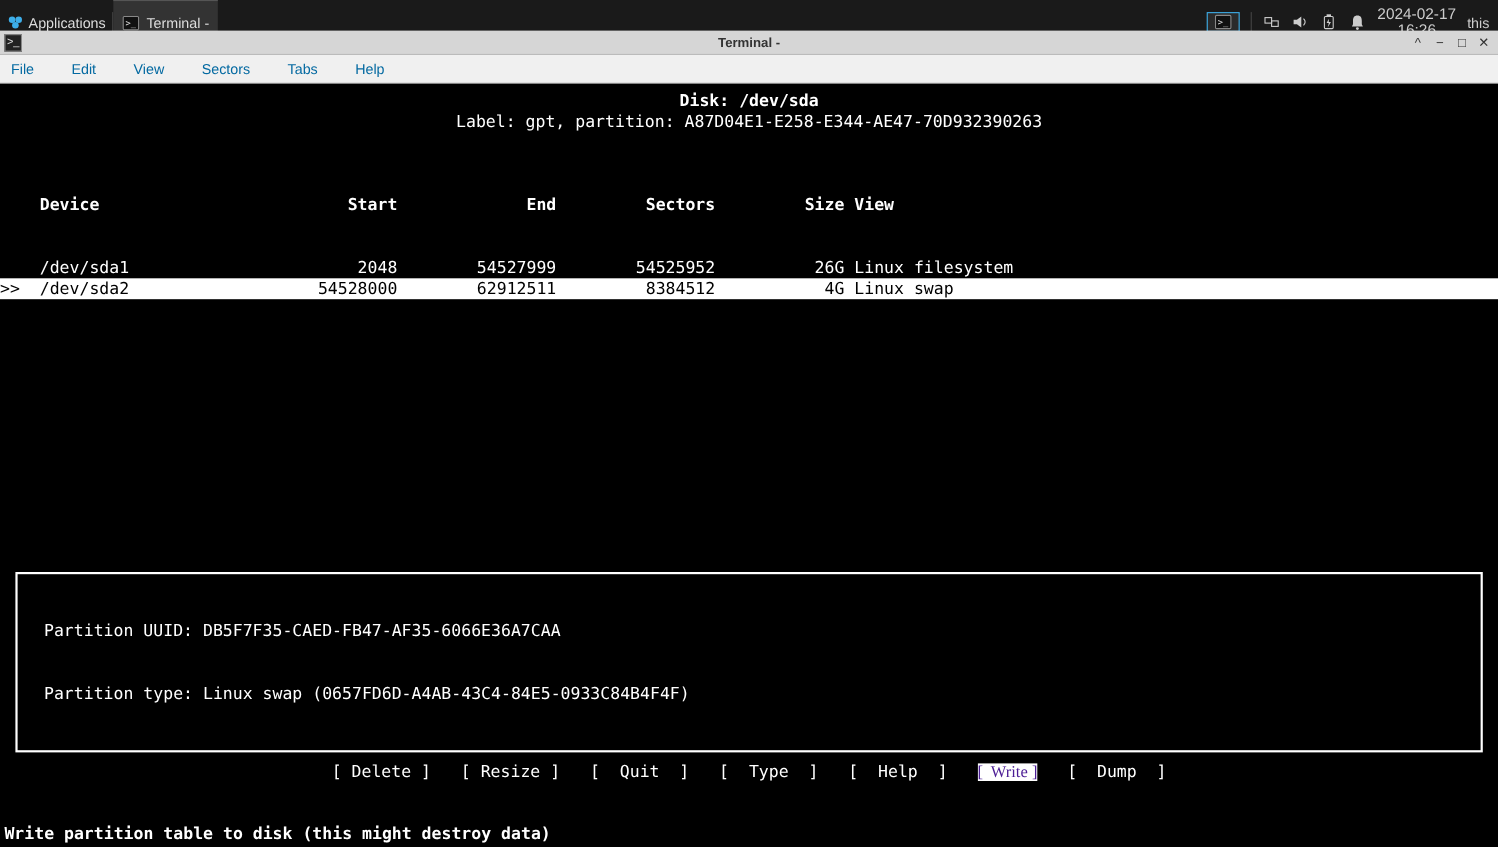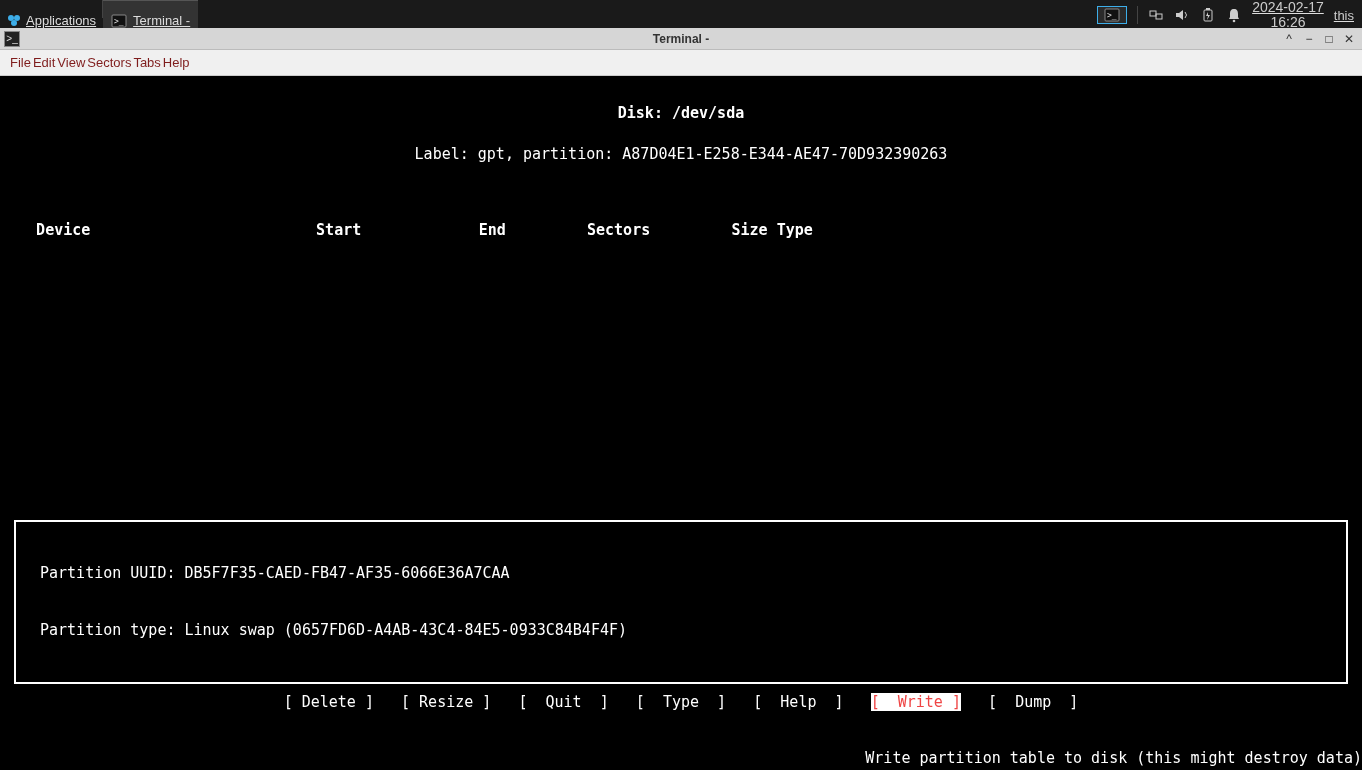--- a/index.html
+++ b/index.html
@@ -8,24 +8,23 @@
   height: 770px;
   background: #000;
   font-family: sans-serif;
   overflow: hidden;
   position: relative;
 }
 .top-panel {
   height: 40px;
   background: #1a1a1a;
   display: flex;
-  align-items: flex-start;
+  align-items: center;
   color: #ddd;
   font-size: 13px;
-  text-decoration: underline;
 }
 .top-panel .apps { display: flex; align-items: center; gap: 4px; padding: 0 6px; height: 100%; }
 .top-panel .apps .logo { width: 16px; height: 16px; display:flex; align-items:center; justify-content:center; color:#3daee9; font-size:14px;}
 .top-panel .taskbar-item { display: flex; align-items: center; gap: 6px; padding: 0 8px; height: 100%; background: #333; border-top:1px solid #555;}
 .top-panel .taskbar-item.icon-only { background:#2a2a2a; padding:0 6px; }
 .top-panel .tray { margin-left: auto; display: flex; align-items: center; gap: 10px; padding: 0 8px; color:#ccc;}
 .top-panel .datetime { text-align:center; font-size:14px; line-height:1.1; }
 .vline { width:1px; height:18px; background:#444; }
 
 .window {
@@ -51,64 +50,64 @@
 .titlebar .ttitle { position:absolute; left:50%; transform:translateX(-50%); font-weight:bold;}
 .titlebar .win-controls { margin-left:auto; display:flex; gap:6px; padding-right:6px;}
 .titlebar .win-controls span { width:14px; text-align:center; cursor:default;}
 
 .menubar {
   height: 26px;
   background: #f0f0f0;
   display: flex;
   align-items: center;
   font-size: 13px;
-  color: #7f1d1d;
+  color: #0369a1;
   border-bottom:1px solid #ccc;
-  gap: 2px;
+  gap: 34px;
   padding-left: 10px;
 }
 .menubar span { cursor:default; }
 
 .terminal {
   flex: 1;
   background: #000;
   color: #fff;
   font-family: "DejaVu Sans Mono", monospace;
   font-size: 15px;
   line-height: 19px;
   position: relative;
   padding-top: 6px;
 }
-.term-center { text-align:center; white-space:pre;margin-top:22px; }
+.term-center { text-align:center; white-space:pre; }
 .bold { font-weight:bold; }
 .table-area { white-space:pre; font-family: inherit; }
 .table-row { white-space: pre; }
 .selected { background:#fff; color:#000; }
 .info-box {
   position:absolute;
   left:14px; right:14px;
   bottom: 86px;
   border:2px solid #fff;
   padding: 4px 24px;
   white-space:pre;
 }
 .actions {
   position:absolute;
   left:0; right:0;
   bottom: 58px;
   text-align:center;
   white-space:pre;
 }
-.actions .act-sel { background:#fff; color:#ef4444; }
+.actions .act-sel { background:#fff; color:#4c1d95;font-family:Liberation Serif, serif; }
 .hint {
   position:absolute;
-  left:16px; right:0;
+  left:4px; right:0;
   bottom: 2px;
-  text-align:right;
-  font-weight:normal;
+  text-align:left;
+  font-weight:bold;
 }
 svg { display:block; }
 </style>
 </head>
 <body>
 
 <div class="top-panel">
   <div class="apps">
     <span class="logo">
       <svg width="16" height="16" viewBox="0 0 16 16">
@@ -189,21 +188,22 @@
     <span>Sectors</span>
     <span>Tabs</span>
     <span>Help</span>
   </div>
 
   <div class="terminal">
     <div class="term-center bold">Disk: /dev/sda</div>
     <div class="term-center">Label: gpt, partition: A87D04E1-E258-E344-AE47-70D932390263</div>
     <div style="height:19px;"></div>
     <div class="table-area">
-      <div class="table-row bold">    Device                         Start             End         Sectors         Size Type                       </div>
+      <div class="table-row bold">    Device                         Start             End         Sectors         Size View                       </div>
+      <div id="rows"><div class="table-row">    /dev/sda1                       2048        54527999        54525952          26G Linux filesystem           </div><div class="table-row selected">&gt;&gt;  /dev/sda2                   54528000        62912511         8384512           4G Linux swap                 </div></div>
     </div>
 
     <div class="info-box">
       <div>Partition UUID: DB5F7F35-CAED-FB47-AF35-6066E36A7CAA</div>
       <div>Partition type: Linux swap (0657FD6D-A4AB-43C4-84E5-0933C84B4F4F)</div>
     </div>
 
     <div class="actions"><span>[ <span>Delete</span> ]</span>   <span>[ <span>Resize</span> ]</span>   <span>[  <span>Quit</span>  ]</span>   <span>[  <span>Type</span>  ]</span>   <span>[  <span>Help</span>  ]</span>   <span class="act-sel">[  <span>Write</span> ]</span>   <span>[  <span>Dump</span>  ]</span></div>
 
     <div class="hint">Write partition table to disk (this might destroy data)</div>

